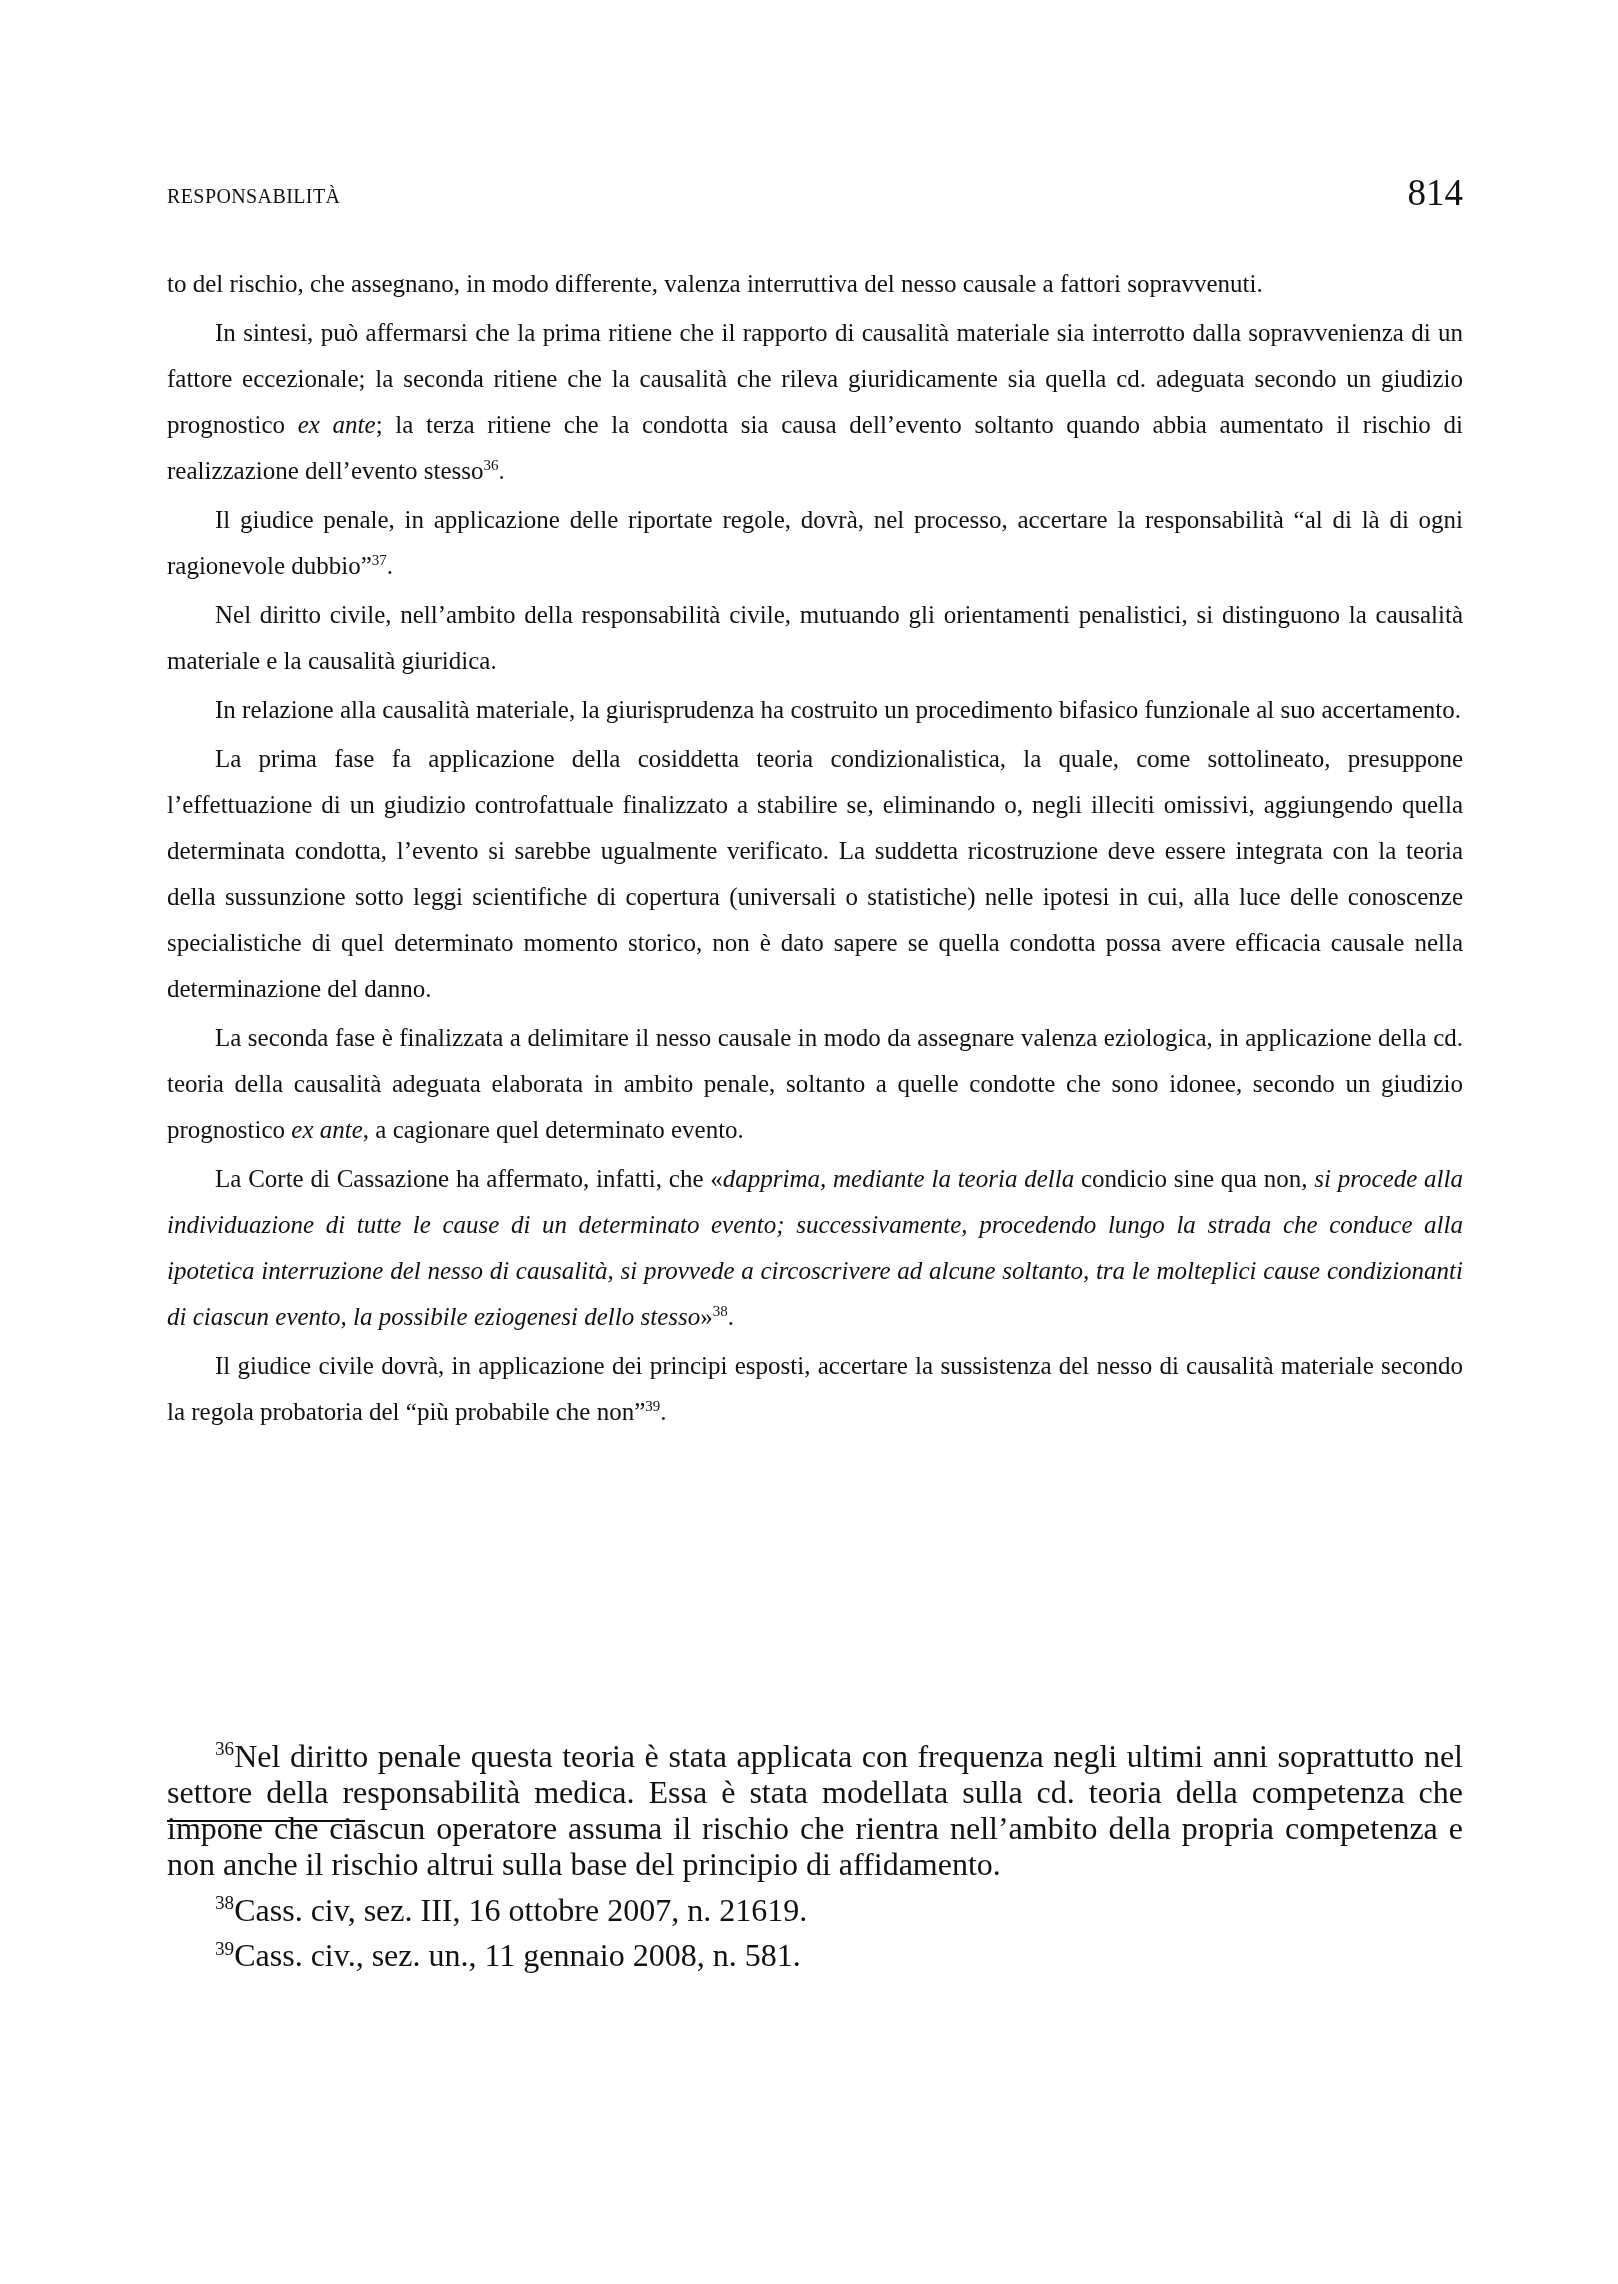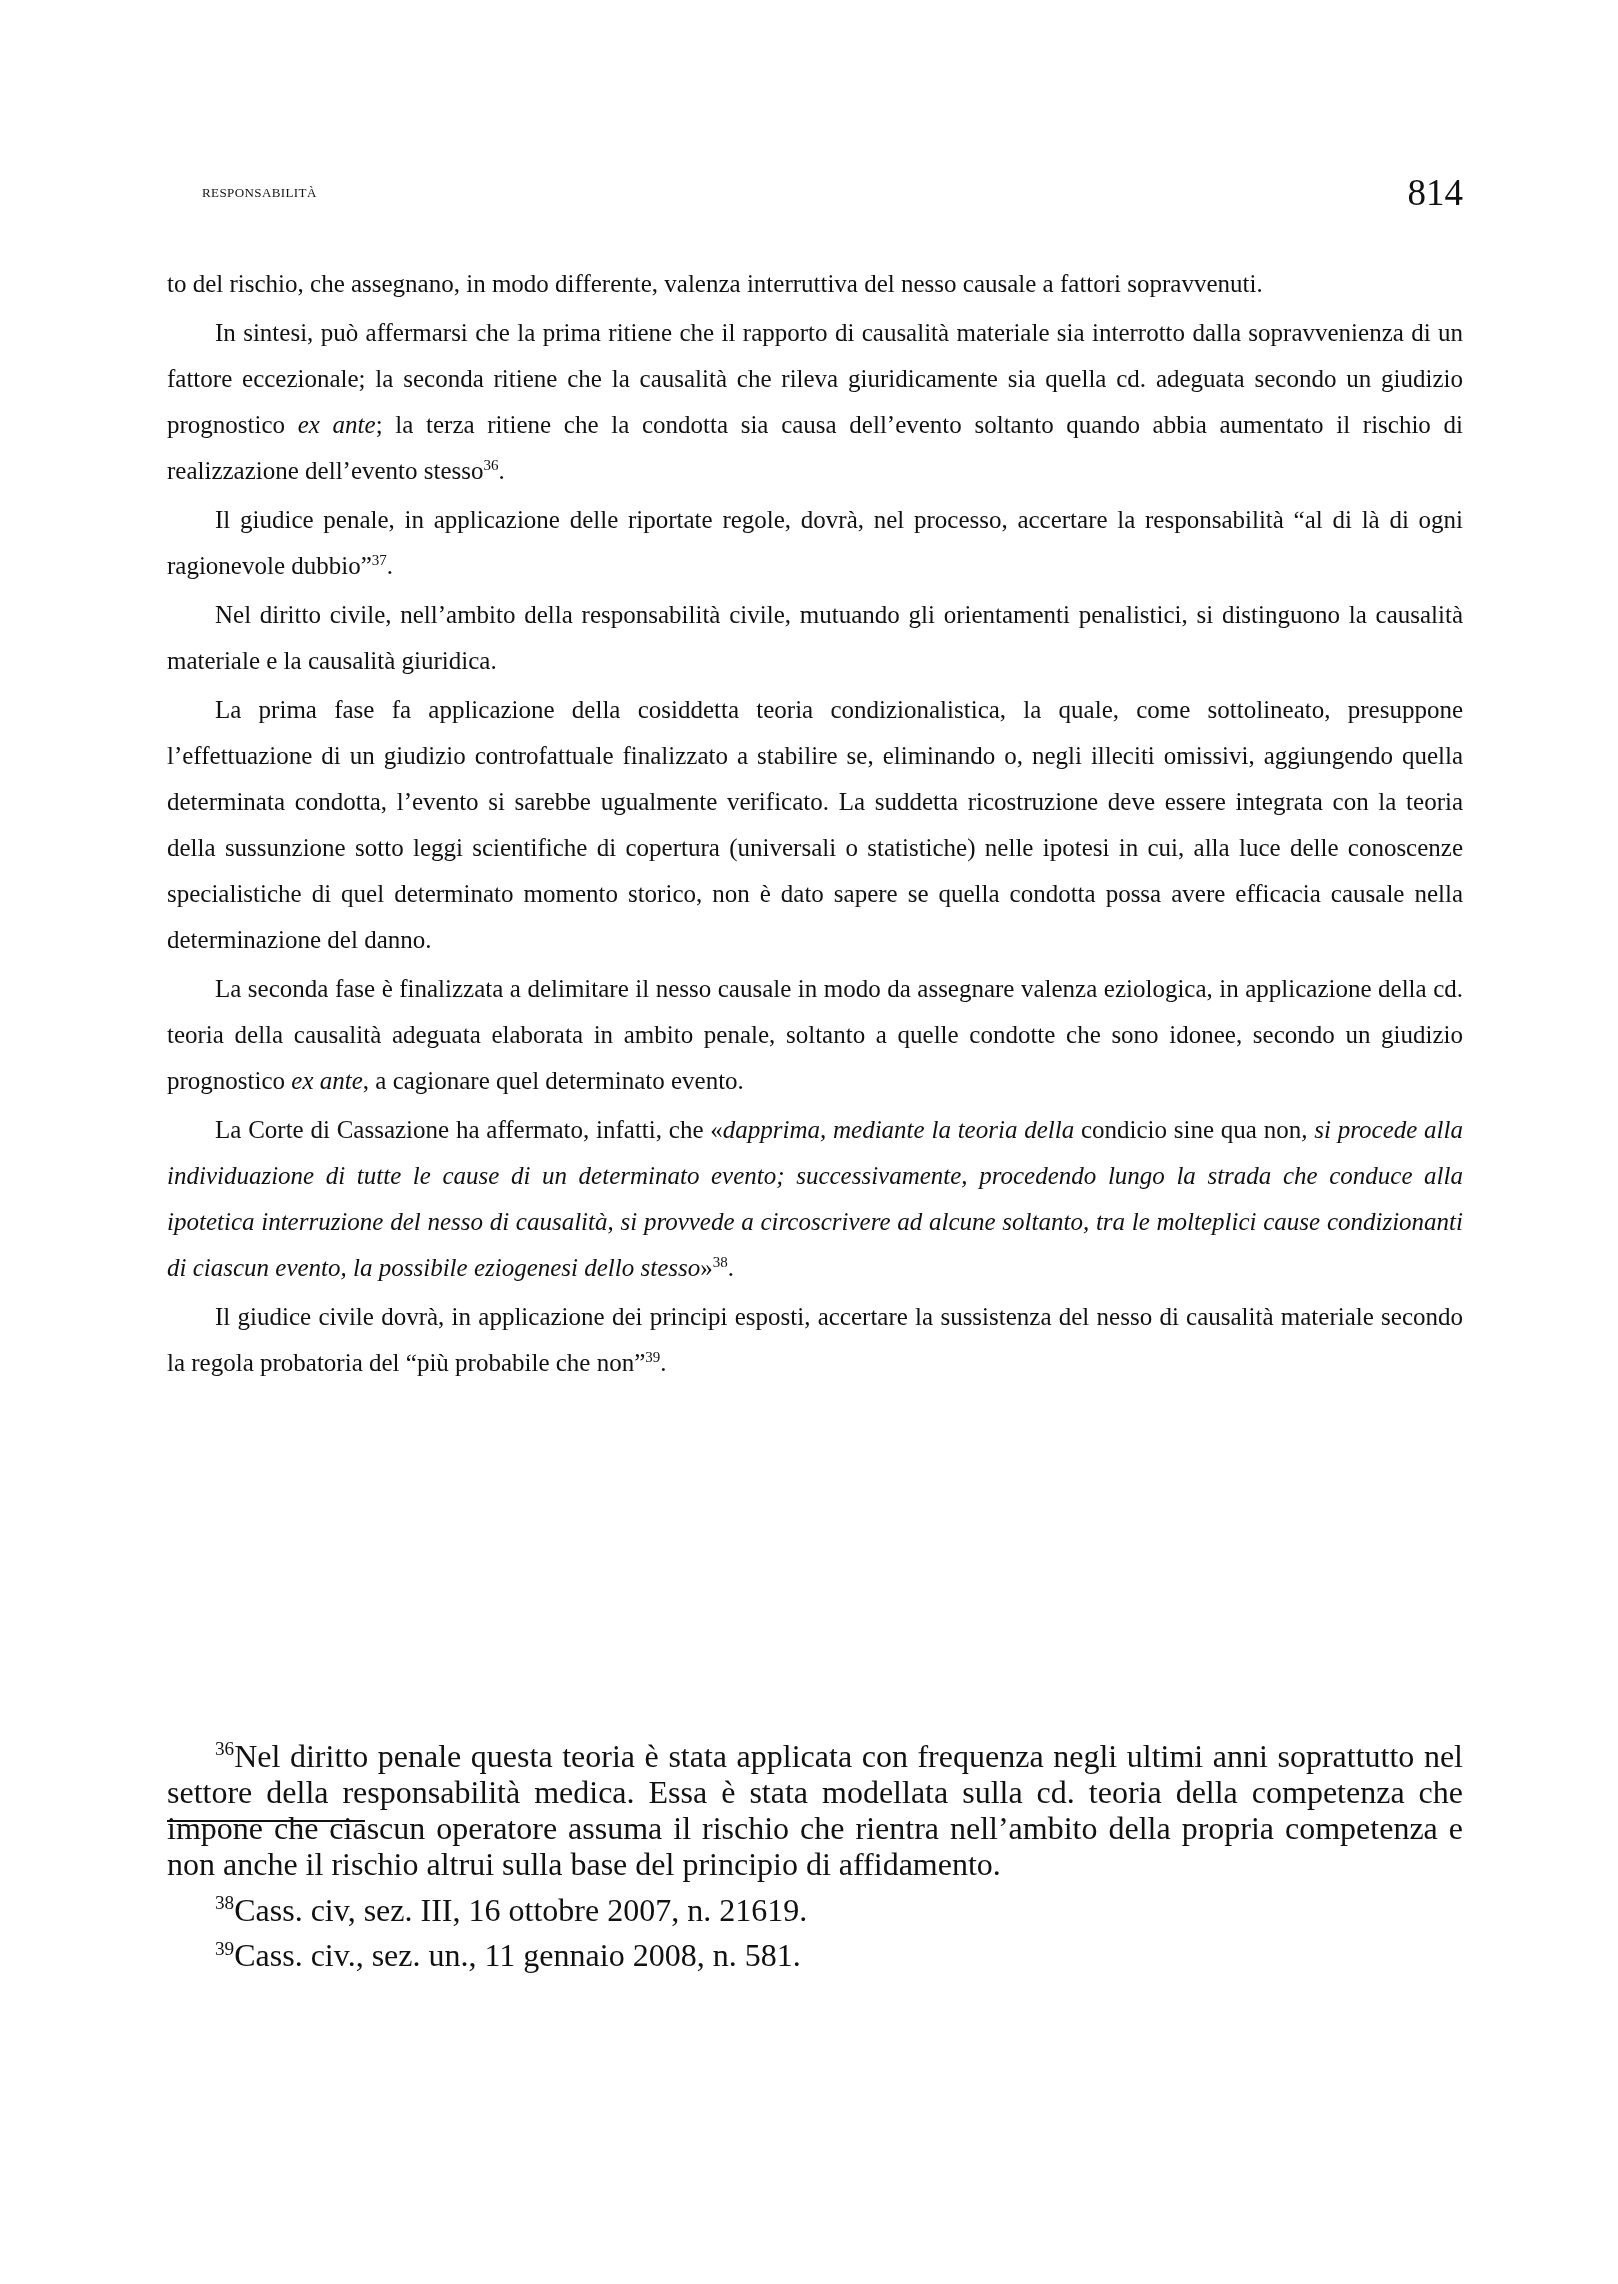--- a/index.html
+++ b/index.html
@@ -1,19 +1,19 @@
 <!DOCTYPE html>
 <html style="font-size:13px"><head>
 <meta charset="utf-8">
 <style>
   html, body { margin: 0; padding: 0; background: #ffffff; }
   body { width: 1619px; height: 2284px; position: relative; overflow: hidden; color: #111; }
   .page { position: absolute; left: 167px; top: 0; width: 1296px; font-family: "Liberation Serif", "DejaVu Serif", serif; }
   .running-head { position: absolute; top: 182px; left: 0; width: 1296px; height: 32px; }
-  .head-title { position: absolute; left: 0; top: 3.2px; font-size: 13px; letter-spacing: 0.4px; margin-left: 35px; }
+  .head-title { position: absolute; left: 0; top: 3.2px; font-size: 20px; letter-spacing: 0.4px; }
   .page-number { position: absolute; right: 0; top: -11.3px; font-size: 37px; }
   .body-text { position: absolute; top: 261px; left: 0; width: 1296px; font-size: 25px; line-height: 46px; text-align: justify; }
   .body-text p { margin: 0; text-indent: 48px; hyphens: manual; }
   .body-text p.cont { text-indent: 0; }
   .body-text p + p { margin-top: 3px; }
   sup { font-size: 60%; vertical-align: baseline; position: relative; top: -0.6em; line-height: 0; }
   .rule { position: absolute; top: 1820px; left: 0; width: 198px; height: 2.4px; background: #111; }
   .footnotes { position: absolute; top: 1738px; left: 0; width: 1296px; font-size: 32px; line-height: 36px; text-align: justify; }
   .footnotes p { margin: 0 0 9.7px 0; text-indent: 48px; }
   em { font-style: italic; }
@@ -31,20 +31,21 @@
 
   <div class="body-text">
     <p class="cont">to del rischio, che assegnano, in modo differente, valenza interruttiva del nesso causale a fattori sopravvenuti.</p>
 
     <p><span>In sintesi, può affermarsi che la prima ritiene che il rapporto di causalità materiale sia interrotto dalla sopravvenienza di un fattore eccezionale; la seconda ritiene che la causalità che rileva giuridicamente sia quella cd. adeguata secondo un giudizio prognostico </span><em>ex ante</em><span>; la terza ritiene che la condotta sia causa dell’evento soltanto quando abbia aumentato il rischio di realizzazione dell’evento stesso</span><sup>36</sup><span>.</span></p>
 
     <p><span>Il giudice penale, in applicazione delle riportate regole, dovrà, nel processo, accertare la responsabilità “al di là di ogni ragionevole dubbio”</span><sup>37</sup><span>.</span></p>
 
     <p>Nel diritto civile, nell’ambito della responsabilità civile, mutuando gli orientamenti penalistici, si distinguono la causalità materiale e la causalità giuridica.</p>
 
+    <p>In relazione alla causalità materiale, la giurisprudenza ha costruito un procedimento bifasico funzionale al suo accertamento.</p>
 
     <p>La prima fase fa applicazione della cosiddetta teoria condizionalistica, la quale, come sottolineato, presuppone l’effettuazione di un giudizio controfattuale finalizzato a stabilire se, eliminando o, negli illeciti omissivi, aggiungendo quella determinata condotta, l’evento si sarebbe ugualmente verificato. La suddetta ricostruzione deve essere integrata con la teoria della sussunzione sotto leggi scientifiche di copertura (universali o statistiche) nelle ipotesi in cui, alla luce delle conoscenze specialistiche di quel determinato momento storico, non è dato sapere se quella condotta possa avere efficacia causale nella determinazione del danno.</p>
 
     <p><span>La seconda fase è finalizzata a delimitare il nesso causale in modo da assegnare valenza eziologica, in applicazione della cd. teoria della causalità adeguata elaborata in ambito penale, soltanto a quelle condotte che sono idonee, secondo un giudizio prognostico </span><em>ex ante</em><span>, a cagionare quel determinato evento.</span></p>
 
     <p><span>La Corte di Cassazione ha affermato, infatti, che «</span><em>dapprima, mediante la teoria della</em><span class="roman"> condicio sine qua non</span><em>, si procede alla individuazione di tutte le cause di un determinato evento; successivamente, procedendo lungo la strada che conduce alla ipotetica interruzione del nesso di causalità, si provvede a circoscrivere ad alcune soltanto, tra le molteplici cause condizionanti di ciascun evento, la possibile eziogenesi dello stesso</em><span>»</span><sup>38</sup><span>.</span></p>
 
     <p><span>Il giudice civile dovrà, in applicazione dei principi esposti, accertare la sussistenza del nesso di causalità materiale secondo la regola probatoria del “più probabile che non”</span><sup>39</sup><span>.</span></p>
   </div>
 

